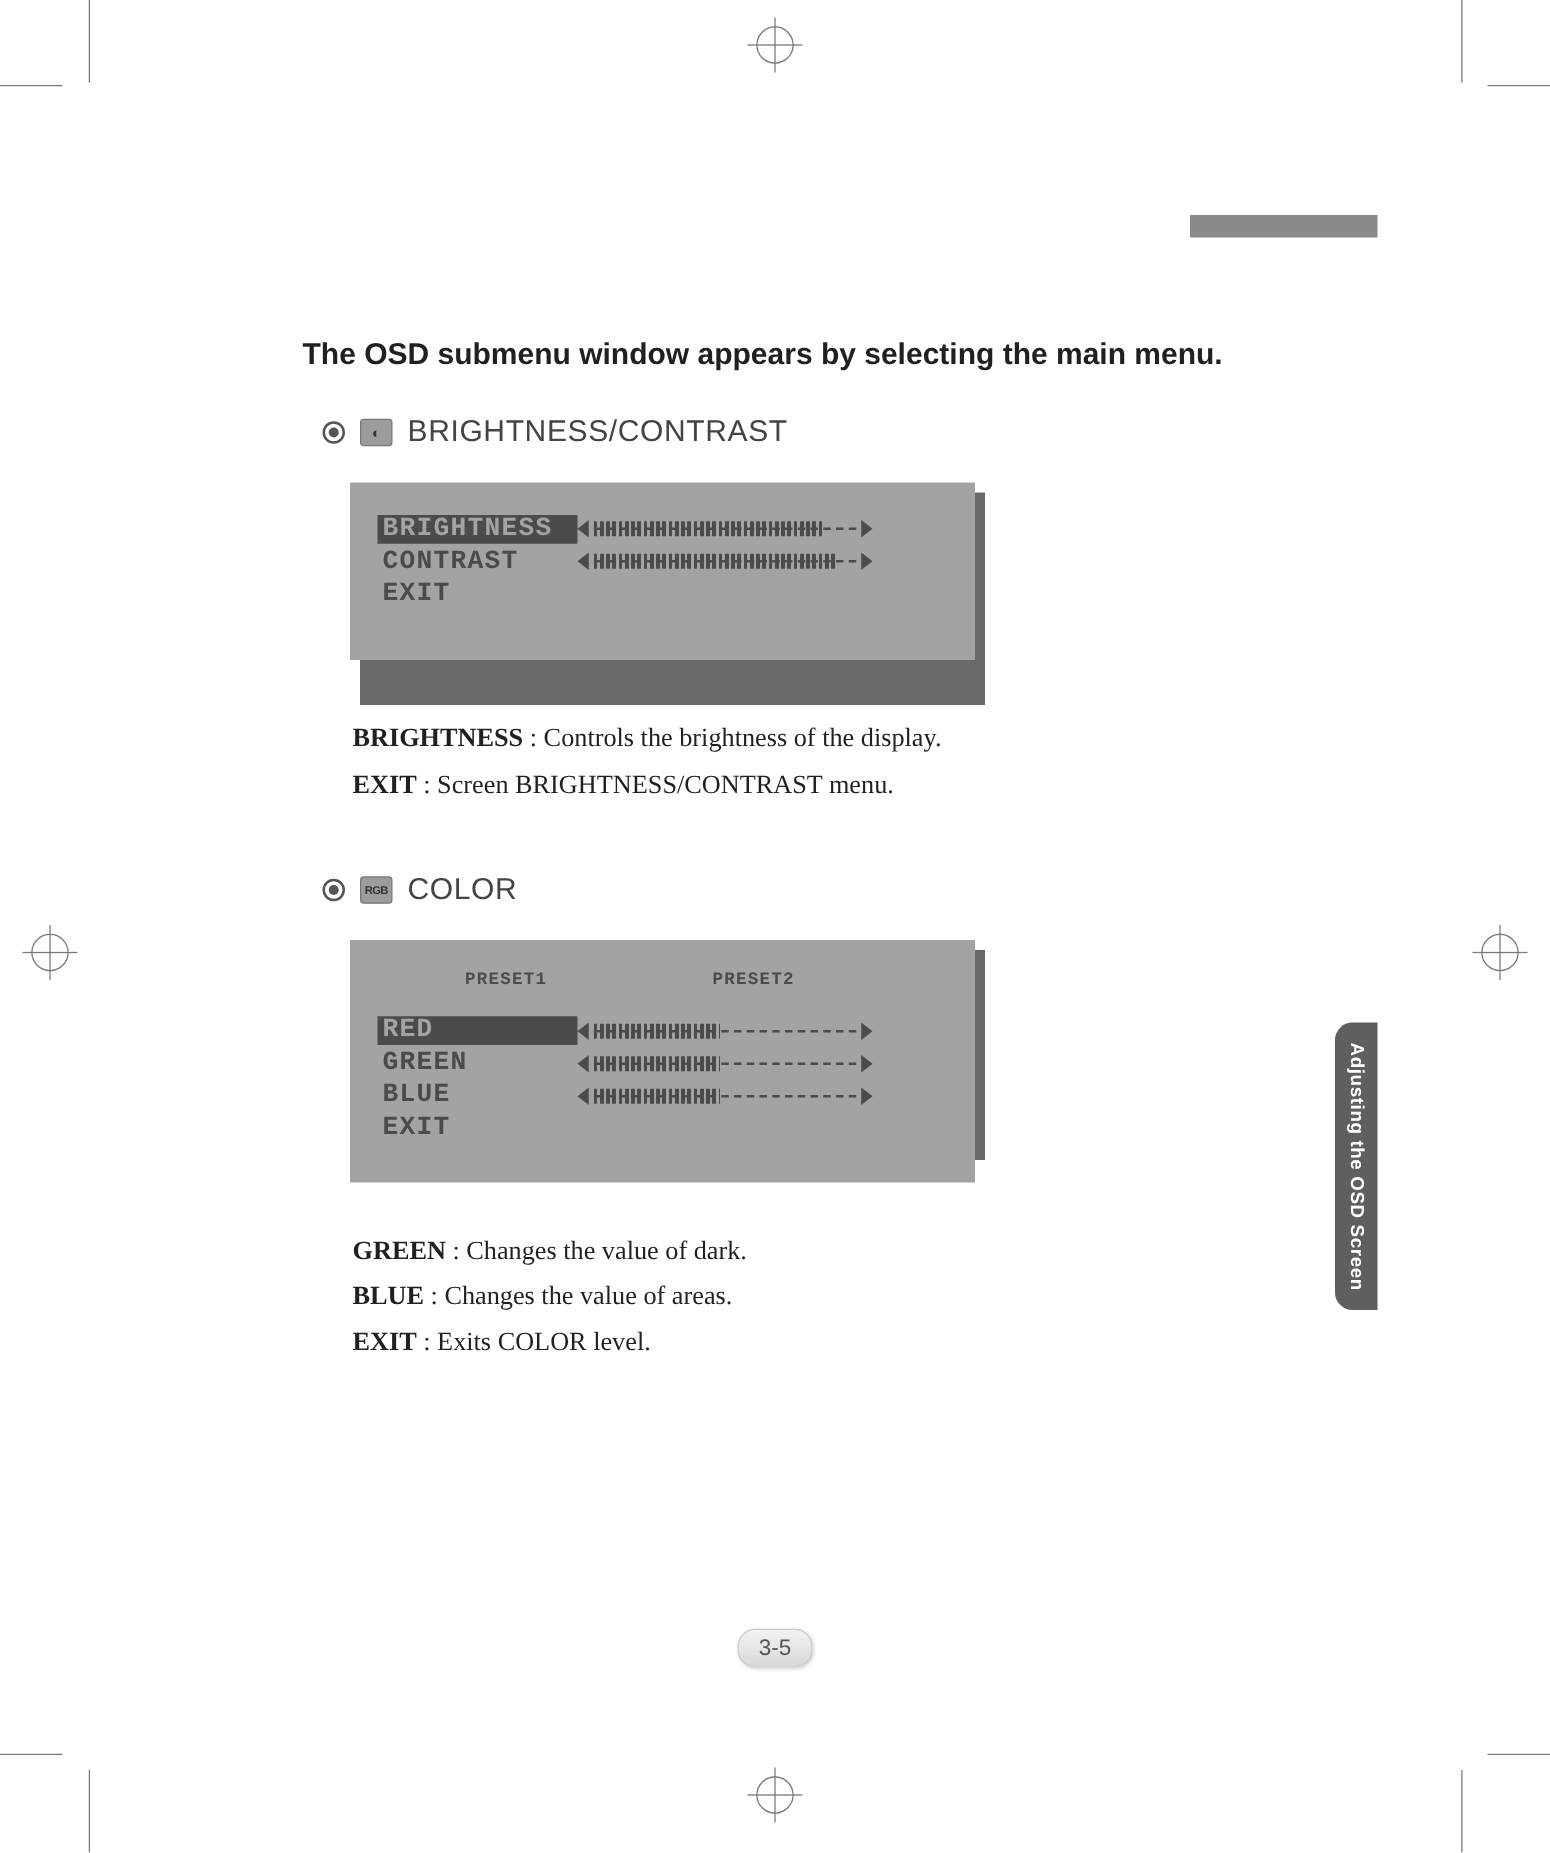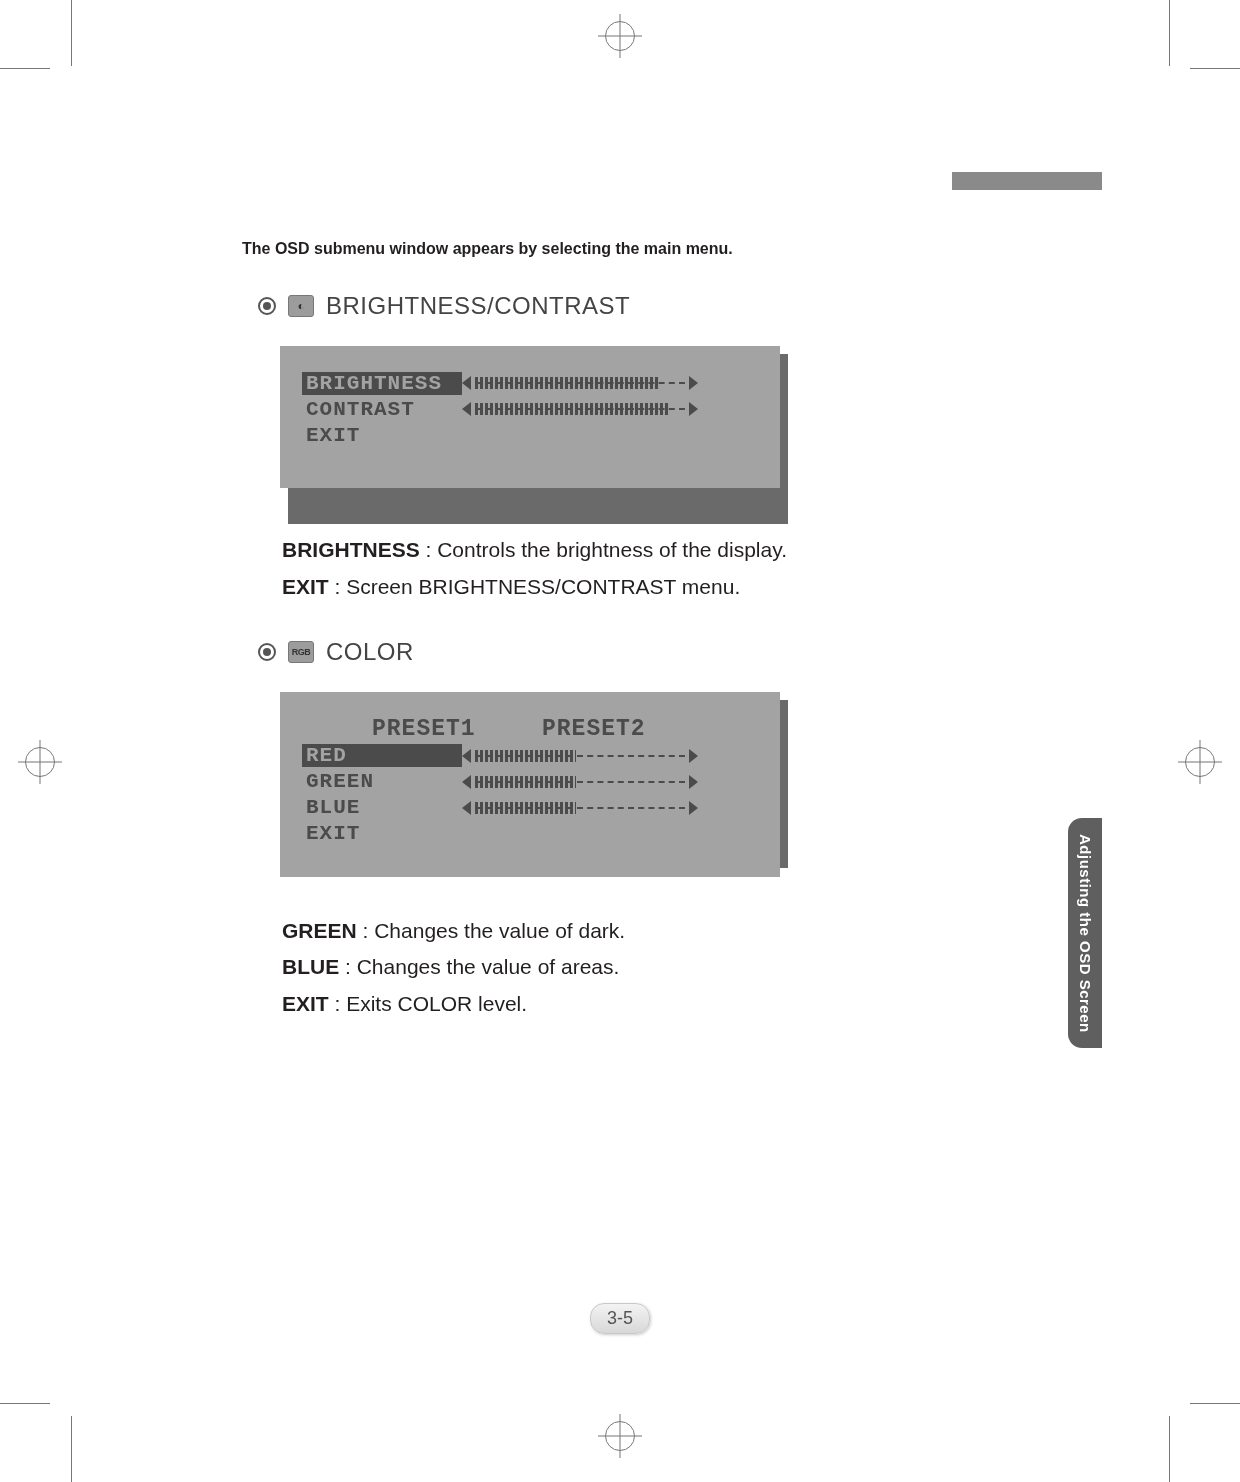--- a/index.html
+++ b/index.html
@@ -19,21 +19,21 @@
 
   
   .side-tab { position:absolute; top:818px; right:138px; width:34px; height:230px; background:#5f5f5f; border-radius:14px 0 0 14px; color:#fff; font-size:15px; font-weight:bold; display:flex; align-items:center; justify-content:center; }
   .side-tab span { writing-mode: vertical-rl; letter-spacing:0.5px; }
 
   
   .content { position:absolute; left:222px; top:240px; width:860px; }
 
   .submenu-pill { position:relative; display:inline-block; padding:6px 20px; border:2px solid #4a4a4a; border-radius:20px; background:linear-gradient(#fdfdfd,#e8e8e8); font-weight:bold; font-size:24px; color:#333; box-shadow:2px 2px 4px rgba(0,0,0,0.25); }
 
-  .intro { margin-left:20px; font-weight:bold; font-size:16px; }
+  .intro { margin-top:30px; margin-left:20px; font-weight:bold; font-size:24px; }
 
   .sec-head { margin-top:34px; margin-left:36px; display:flex; align-items:center; gap:12px; }
   .radio { width:18px; height:18px; border:2px solid #555; border-radius:50%; display:flex; align-items:center; justify-content:center; }
   .radio::after { content:""; width:8px; height:8px; background:#555; border-radius:50%; }
   .sq-icon { width:26px; height:22px; background:#9c9c9c; border:1px solid #777; border-radius:3px; display:flex; align-items:center; justify-content:center; font-size:12px; color:#333; font-weight:bold; }
   .sec-title { font-size:24px; color:#444; letter-spacing:0.5px; }
 
   
   .osd-wrap { position:relative; margin-top:26px; margin-left:58px; }
   .osd-shadow { position:absolute; top:8px; left:8px; width:500px; height:170px; background:#6a6a6a; }
@@ -42,26 +42,26 @@
   .osd-row { display:flex; align-items:center; height:26px; font-size:21px; letter-spacing:1px; font-weight:600; }
   .osd-label { width:160px; padding-left:4px; }
   .osd-label.sel { background:#4b4b4b; color:#a3a3a3; }
   .tri { width:0; height:0; border-top:7px solid transparent; border-bottom:7px solid transparent; }
   .tri-l { border-right:9px solid #4b4b4b; margin-right:2px; }
   .tri-r { border-left:9px solid #4b4b4b; margin-left:2px; }
   .bar { position:relative; width:210px; height:12px; margin:0 2px; }
   .bar .dash { position:absolute; inset:0; border-top:2px dashed #4b4b4b; top:5px; }
   .bar .fill { position:absolute; left:0; top:0; height:12px; background:repeating-linear-gradient(90deg,#4b4b4b 0 3px, transparent 3px 5px); }
 
-  .preset-row { display:flex; font-size:23px; letter-spacing:1px; font-weight:600; color:#4b4b4b; margin-bottom:1px; }
+  .preset-row { display:flex; font-size:14px; letter-spacing:1px; font-weight:600; color:#4b4b4b; margin-bottom:20px;gap:28px; }
   .preset-row .p1 { margin-left:70px; width:170px; }
   .preset-row .p2 { }
 
   
-  .desc-block { margin-top:44px; margin-left:60px; font-size:21px; line-height:1.75; }
+  .desc-block { margin-top:44px; margin-left:60px; font-size:21px; line-height:1.75;font-family:Liberation Serif, serif; }
   .desc-block .term { font-weight:bold; }
 
   
   .page-num { position:absolute; left:50%; bottom:148px; transform:translateX(-50%); padding:4px 16px; border-radius:14px; background:linear-gradient(#f3f3f3,#d8d8d8); border:1px solid #c8c8c8; font-size:18px; color:#555; box-shadow:1px 1px 3px rgba(0,0,0,0.2); }
 
 </style>
 </head>
 <body>
 
 <div class="page">
@@ -140,21 +140,21 @@
           </div>
         </div>
     </div>
 
     <div class="desc-block" id="desc-brightness">
         <p><span class="term">BRIGHTNESS</span><span> : Controls the brightness of the display.</span></p>
         <p><span class="term">EXIT</span><span> : Screen BRIGHTNESS/CONTRAST menu.</span></p>
       </div>
 
     
-    <div class="sec-head" style="margin-top:32px;">
+    <div class="sec-head" style="margin-top:52px;">
       <span class="radio"></span>
       <span class="sq-icon" style="font-size:9px; letter-spacing:-0.5px;">RGB</span>
       <span class="sec-title">COLOR</span>
     </div>
 
     <div class="osd-wrap">
       <div class="osd-shadow" style="height:168px;"></div>
       <div class="osd-panel color" id="osd-color">
           <div class="preset-row">
             <div class="p1">PRESET1</div>

